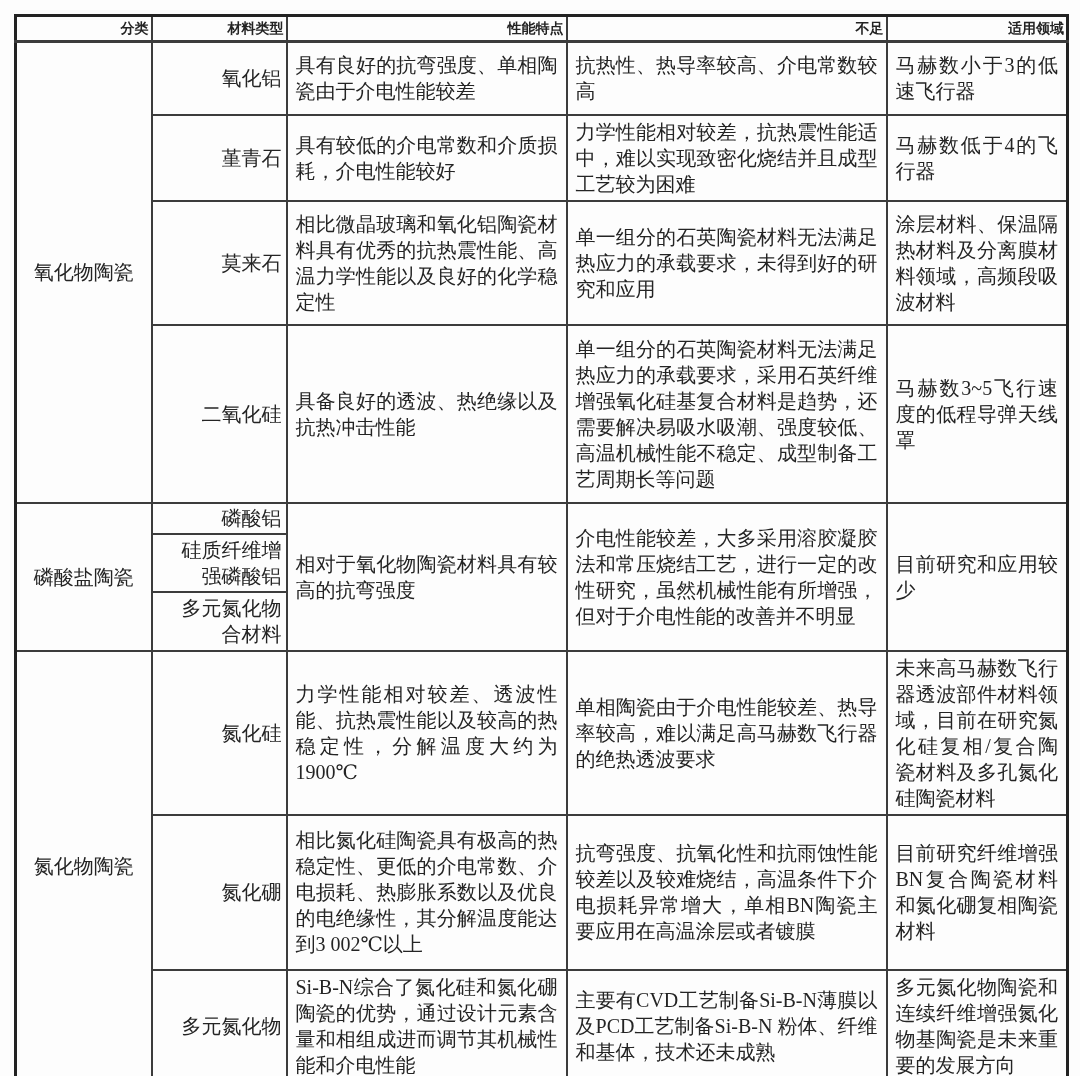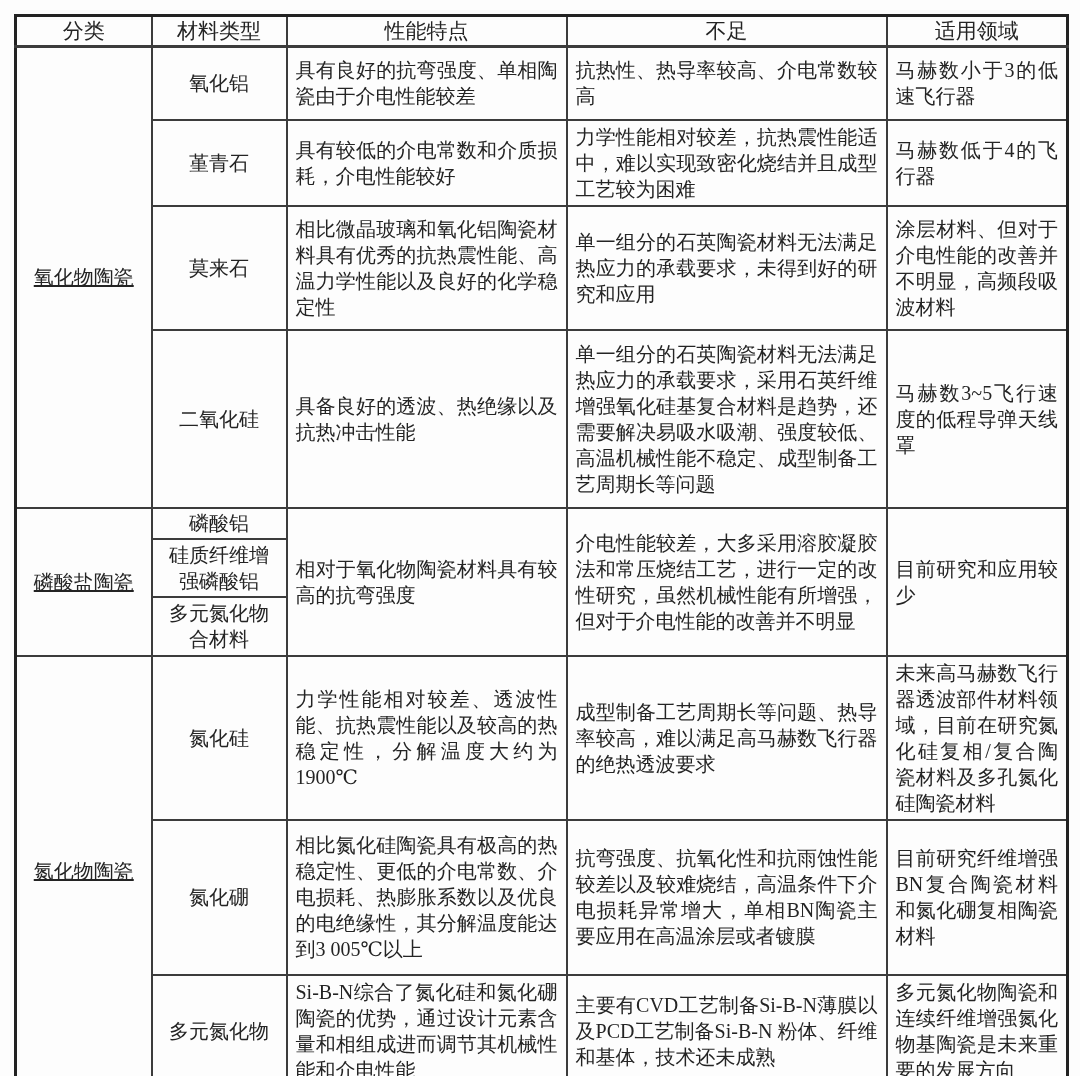--- a/index.html
+++ b/index.html
@@ -31,39 +31,38 @@
     border: 3px solid #222222;
     background: #fdfdfd;
   }
   .ceramics th,
   .ceramics td {
     border: 2px solid #3c3c3c;
     color: #242424;
     overflow: hidden;
   }
   .ceramics th {
-    font-size: 21px;
-    font-weight: normal;
-    text-align: center;
+    font-size: 14px;
+    font-weight: bold;
+    text-align: right;
     vertical-align: middle;
     padding: 0 2px;
     border-bottom-width: 3px;
   }
   .ceramics td {
     font-size: 20px;
     line-height: 26px;
     vertical-align: middle;
   }
   .c-cat {
     text-align: center;
     padding: 0 4px;
-    text-decoration: underline;
   }
   .c-mat {
-    text-align: center;
+    text-align: right;
     padding: 0 4px;
     white-space: pre-line;
   }
   .c-txt {
     text-align: justify;
     padding: 3px 8px;
   }
 </style>
 </head>
 <body>
@@ -98,21 +97,21 @@
       <tr style="height:77px">
         <td class="c-mat">堇青石</td>
         <td class="c-txt">具有较低的介电常数和介质损耗，介电性能较好</td>
         <td class="c-txt">力学性能相对较差，抗热震性能适中，难以实现致密化烧结并且成型工艺较为困难</td>
         <td class="c-txt">马赫数低于4的飞行器</td>
       </tr>
       <tr style="height:124px">
         <td class="c-mat">莫来石</td>
         <td class="c-txt">相比微晶玻璃和氧化铝陶瓷材料具有优秀的抗热震性能、高温力学性能以及良好的化学稳定性</td>
         <td class="c-txt">单一组分的石英陶瓷材料无法满足热应力的承载要求，未得到好的研究和应用</td>
-        <td class="c-txt">涂层材料、但对于介电性能的改善并不明显，高频段吸波材料</td>
+        <td class="c-txt">涂层材料、保温隔热材料及分离膜材料领域，高频段吸波材料</td>
       </tr>
       <tr style="height:178px">
         <td class="c-mat">二氧化硅</td>
         <td class="c-txt">具备良好的透波、热绝缘以及抗热冲击性能</td>
         <td class="c-txt">单一组分的石英陶瓷材料无法满足热应力的承载要求，采用石英纤维增强氧化硅基复合材料是趋势，还需要解决易吸水吸潮、强度较低、高温机械性能不稳定、成型制备工艺周期长等问题</td>
         <td class="c-txt">马赫数3~5飞行速度的低程导弹天线罩</td>
       </tr>
 
       <tr style="height:31px">
         <td class="c-cat" rowspan="3">磷酸盐陶瓷</td>
@@ -127,26 +126,26 @@
       </tr>
       <tr style="height:59px">
         <td class="c-mat">多元氮化物
 合材料</td>
       </tr>
 
       <tr style="height:160px">
         <td class="c-cat" rowspan="3">氮化物陶瓷</td>
         <td class="c-mat">氮化硅</td>
         <td class="c-txt">力学性能相对较差、透波性能、抗热震性能以及较高的热稳定性，分解温度大约为1900℃</td>
-        <td class="c-txt">成型制备工艺周期长等问题、热导率较高，难以满足高马赫数飞行器的绝热透波要求</td>
+        <td class="c-txt">单相陶瓷由于介电性能较差、热导率较高，难以满足高马赫数飞行器的绝热透波要求</td>
         <td class="c-txt">未来高马赫数飞行器透波部件材料领域，目前在研究氮化硅复相/复合陶瓷材料及多孔氮化硅陶瓷材料</td>
       </tr>
       <tr style="height:155px">
         <td class="c-mat">氮化硼</td>
-        <td class="c-txt">相比氮化硅陶瓷具有极高的热稳定性、更低的介电常数、介电损耗、热膨胀系数以及优良的电绝缘性，其分解温度能达到3 005℃以上</td>
+        <td class="c-txt">相比氮化硅陶瓷具有极高的热稳定性、更低的介电常数、介电损耗、热膨胀系数以及优良的电绝缘性，其分解温度能达到3 002℃以上</td>
         <td class="c-txt">抗弯强度、抗氧化性和抗雨蚀性能较差以及较难烧结，高温条件下介电损耗异常增大，单相BN陶瓷主要应用在高温涂层或者镀膜</td>
         <td class="c-txt">目前研究纤维增强BN复合陶瓷材料和氮化硼复相陶瓷材料</td>
       </tr>
       <tr style="height:107px">
         <td class="c-mat">多元氮化物</td>
         <td class="c-txt">Si-B-N综合了氮化硅和氮化硼陶瓷的优势，通过设计元素含量和相组成进而调节其机械性能和介电性能</td>
         <td class="c-txt">主要有CVD工艺制备Si-B-N薄膜以及PCD工艺制备Si-B-N 粉体、纤维和基体，技术还未成熟</td>
         <td class="c-txt">多元氮化物陶瓷和连续纤维增强氮化物基陶瓷是未来重要的发展方向</td>
       </tr>
     </tbody>

